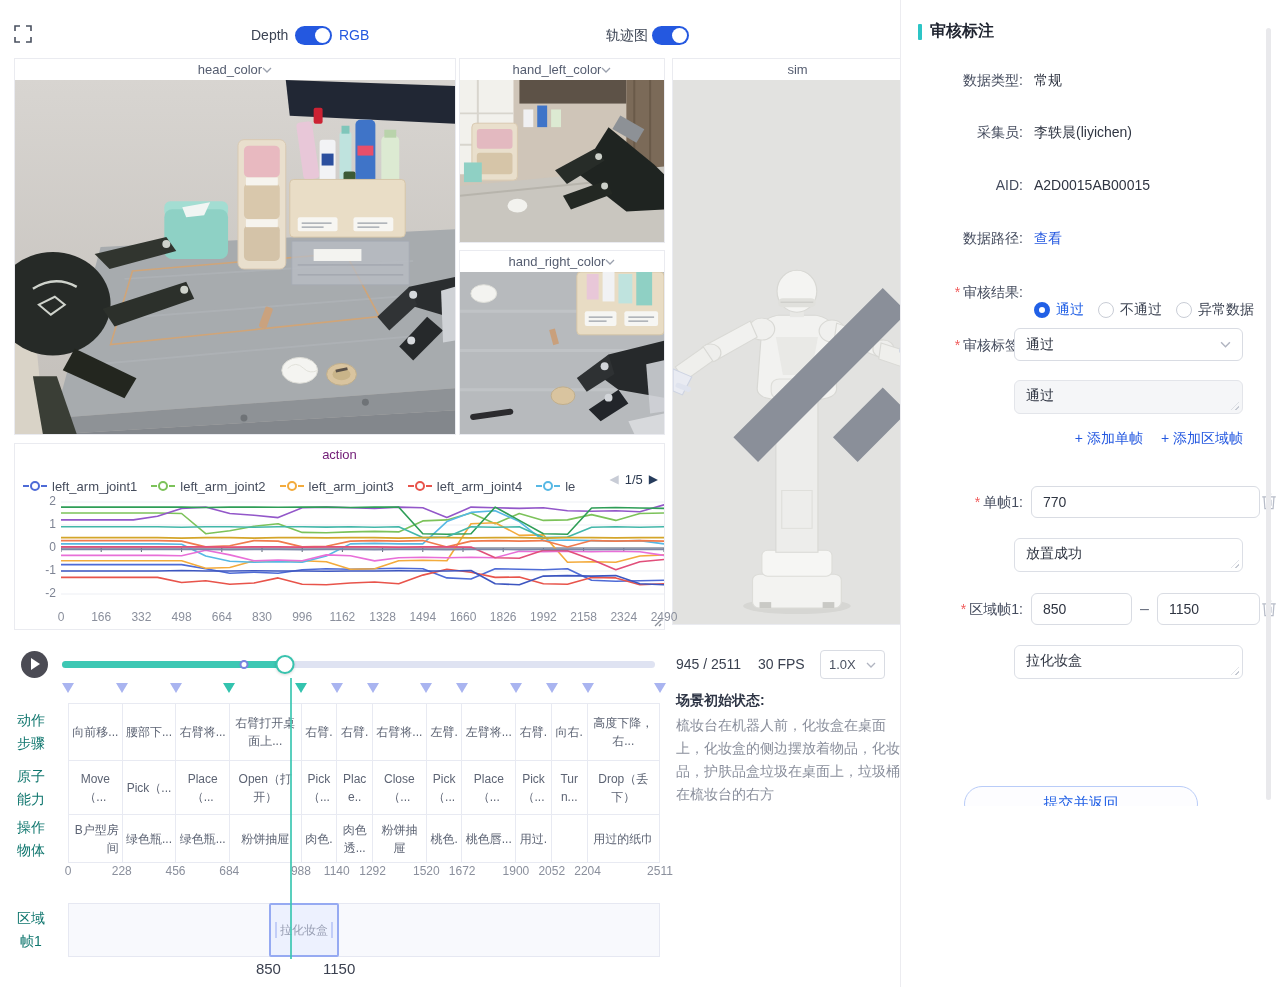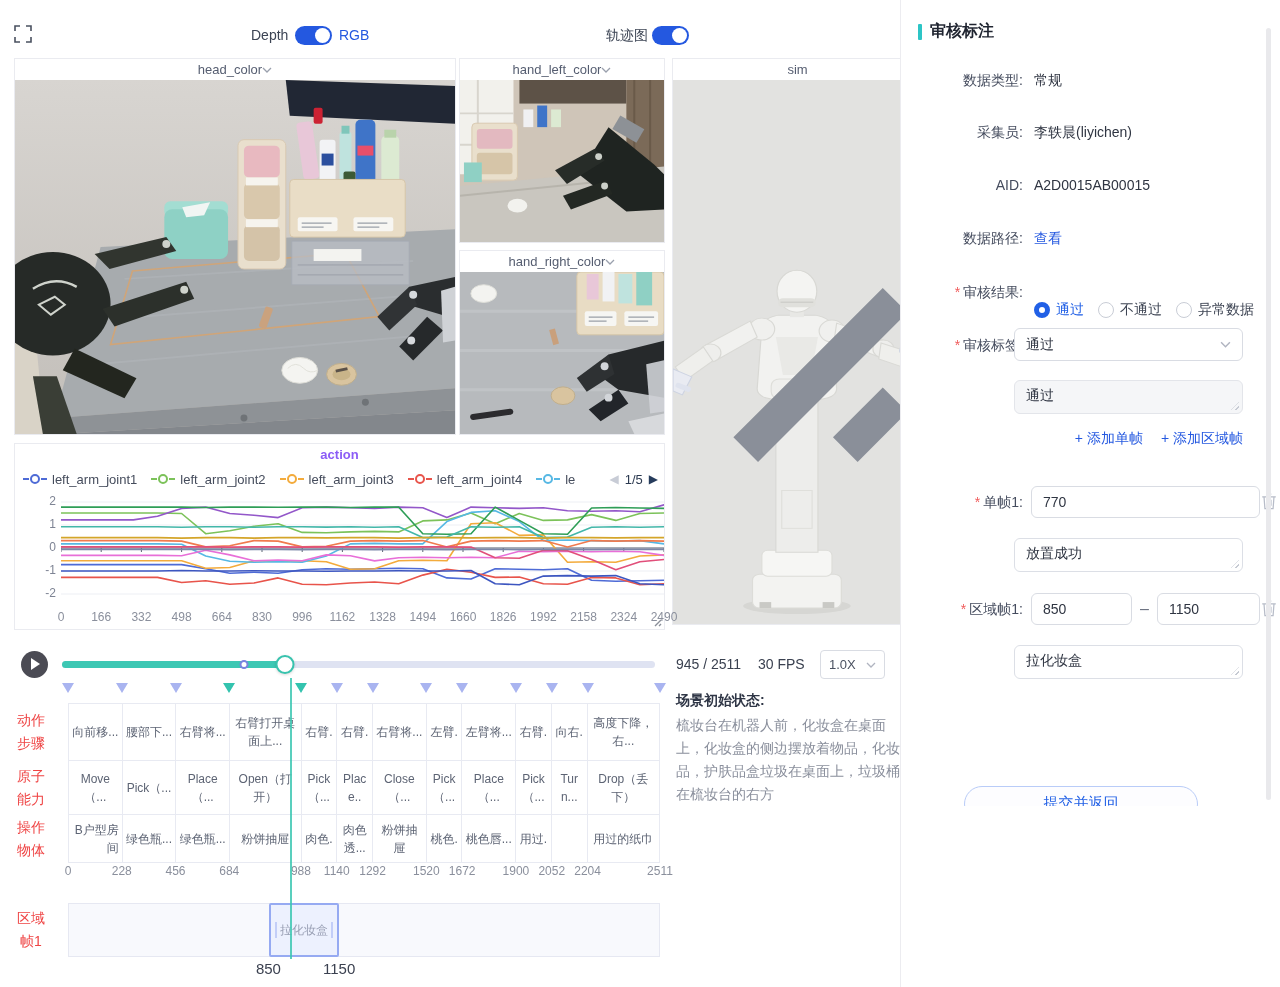--- a/index.html
+++ b/index.html
@@ -16,21 +16,21 @@
   .tlabel.blue { color:#2458e0; }
 
   
   .panel { position:absolute; border:1px solid #eaebf0; background:#fff; }
   .panel-title { height:21px; display:flex; align-items:center; justify-content:center; 
                  font-size:13px; color:#555d70; background:#fff; }
   .panel-body { position:absolute; left:0; right:0; bottom:0; top:21px; overflow:hidden; }
   .panel-body svg { display:block; width:100%; height:100%; }
 
   
-  #legend { position:absolute; left:8px; top:24px; height:22px; display:flex; align-items:center; gap:14px; }
+  #legend { position:absolute; left:8px; top:31px; height:22px; display:flex; align-items:center; gap:14px; }
   .legend-item { display:flex; align-items:center; gap:5px; font-size:13px; color:#454c5c; cursor:pointer; white-space:nowrap; }
   #pagination { position:absolute; right:6px; top:24px; height:22px; display:flex; align-items:center; gap:6px; font-size:13px; color:#2b3950; }
   #pg-prev { color:#c8ccd6; font-size:12px; cursor:pointer; }
   #pg-next { color:#263c5c; font-size:12px; cursor:pointer; }
   #chart-wrap { position:absolute; left:46px; top:46px; width:603px; height:116px; }
   #ylabels span { position:absolute; right:608px; width:30px; text-align:right; font-size:12px; color:#7e8494; }
   #xlabels { position:absolute; left:46px; top:166px; width:603px; height:14px; }
   #xlabels span { position:absolute; transform:translateX(-50%); font-size:12px; color:#8a8f9c; white-space:nowrap; }
 
   .resize-corner { position:absolute; right:2px; bottom:2px; cursor:nwse-resize; }
@@ -49,21 +49,21 @@
                   display:flex; align-items:center; justify-content:space-between; padding:0 8px; font-size:13px; color:#4a5160; cursor:pointer; background:#fff; }
 
   
   #markers { position:absolute; left:68px; top:683px; width:592px; height:14px; }
   .tri-marker { position:absolute; top:0; width:0; height:0; transform:translateX(-50%);
                 border-left:6px solid transparent; border-right:6px solid transparent; border-top:10px solid #a9b4f0; cursor:pointer; }
   .tri-marker.teal { border-top-color:#33c3ae; }
   #cursor-line { position:absolute; top:678px; width:2px; height:281px; background:#3cc7b2; opacity:.85; z-index:5; }
 
   .gutter-label { position:absolute; left:13px; width:36px; display:flex; align-items:center; justify-content:center;
-                  text-align:center; font-size:14px; color:#ef4444; line-height:23px; word-break:break-all; }
+                  text-align:center; font-size:14px; color:#0f766e; line-height:23px; word-break:break-all; }
 
   #steps-table { position:absolute; left:68px; top:703px; width:592px; border-left:1px solid #e8eaf2; border-top:1px solid #e8eaf2; }
   .trow { display:flex; width:100%; border-bottom:1px solid #e8eaf2; }
   .tcell { border-right:1px solid #e8eaf2; display:flex; align-items:center; justify-content:center; text-align:center;
            font-size:12px; color:#5d6474; line-height:18px; padding:2px 3px; overflow:hidden; word-break:break-all; }
   #axis2 { position:absolute; left:68px; top:864px; width:592px; height:15px; }
   #axis2 span { position:absolute; transform:translateX(-50%); font-size:12px; color:#8a8f9c; white-space:nowrap; }
 
   #region-track { position:absolute; left:68px; top:903px; width:592px; height:54px; background:#f8f9fd; border:1px solid #e6e8f2; }
   #region-block { position:absolute; top:-1px; height:54px; background:#edf1fe; border:2px solid #96aaf2; border-radius:2px;
@@ -314,21 +314,21 @@
         <rect x="196" y="280" width="17" height="7" rx="3" fill="#e7eaf2" stroke="#cdd3e2" transform="rotate(4 204 283)"></rect>
       </svg>
       <svg class="resize-corner" width="10" height="10" viewBox="0 0 10 10">
         <path d="M9 3 L3 9 M9 7 L7 9" stroke="#8a8f99" stroke-width="1.4"></path>
       </svg>
     </div>
   </div>
 
   <div class="panel" style="left:14px;top:443px;width:651px;height:187px;">
     <div class="panel-title">
-      <span style="color:#8b5cf6;font-weight:bold;">action</span>
+      <span style="color:#701a75;">action</span>
     </div>
     <div id="legend">
         <span class="legend-item">
           <svg width="24" height="10" viewBox="0 0 24 10">
     <line x1="0" y1="5" x2="6" y2="5" stroke="#4e6bd6" stroke-width="2"></line>
     <circle cx="12" cy="5" r="4" fill="#fff" stroke="#4e6bd6" stroke-width="2"></circle>
     <line x1="18" y1="5" x2="24" y2="5" stroke="#4e6bd6" stroke-width="2"></line>
           </svg>
           <span>left_arm_joint1</span>
         </span>

